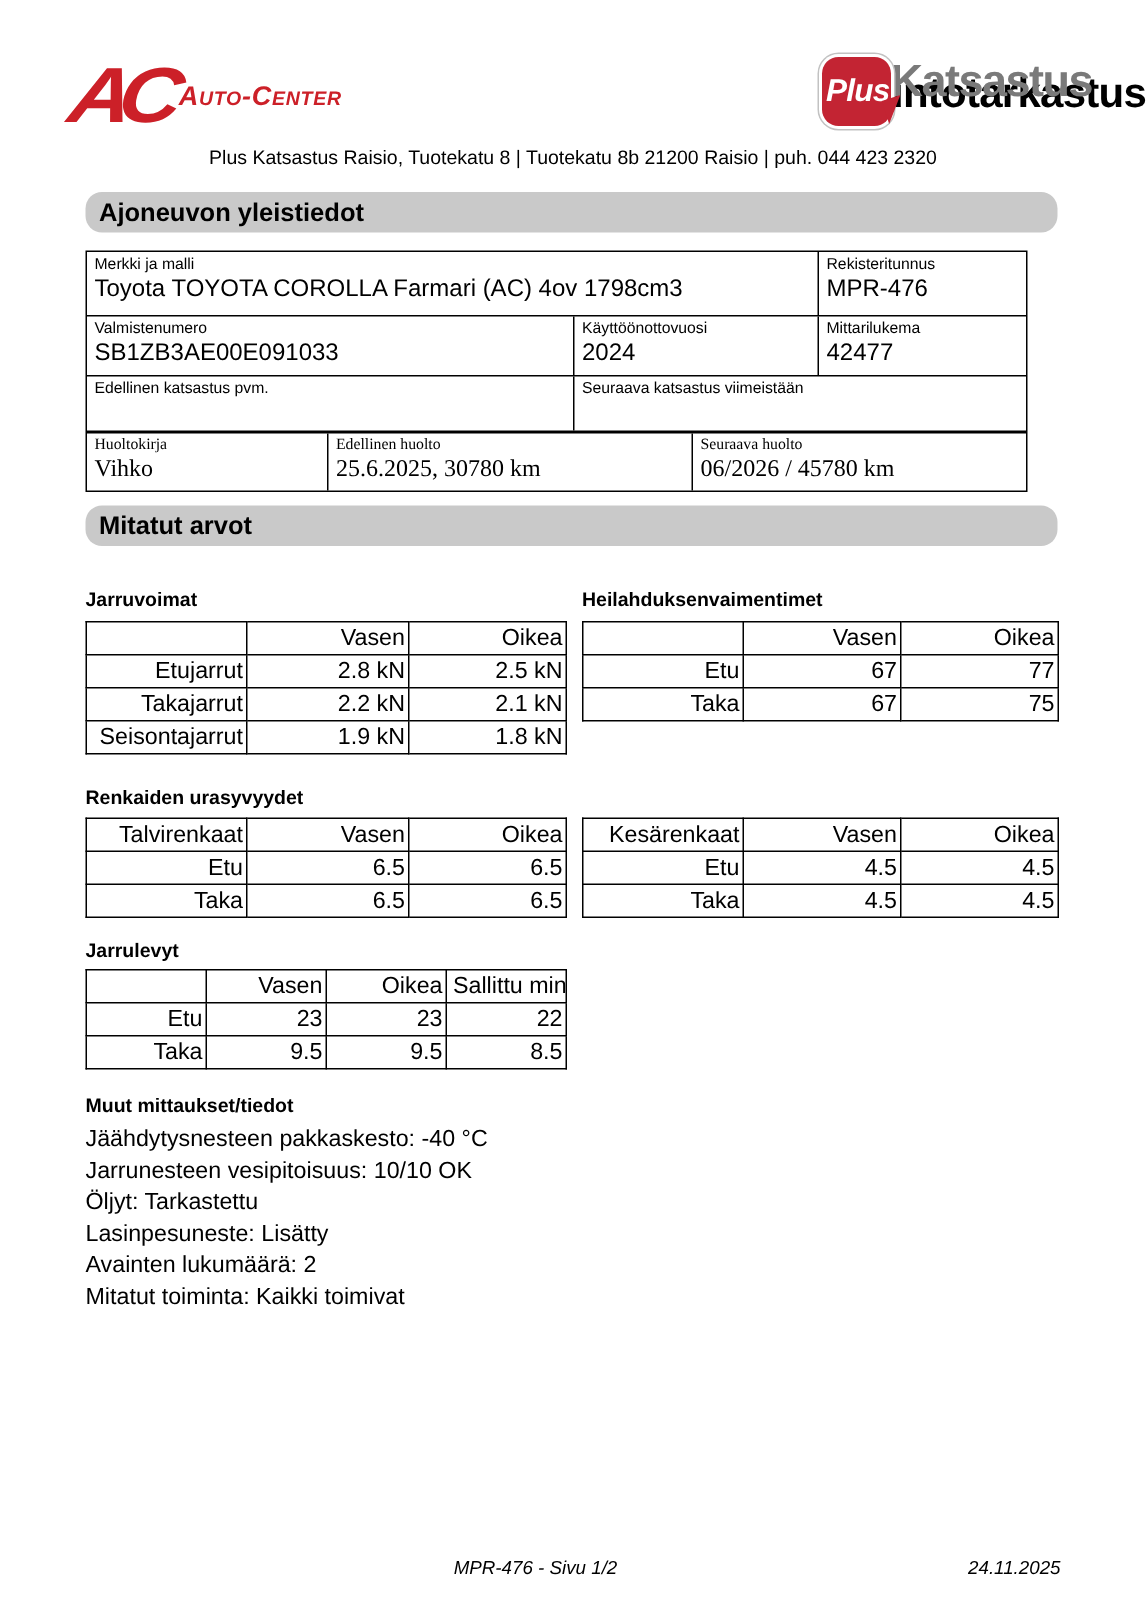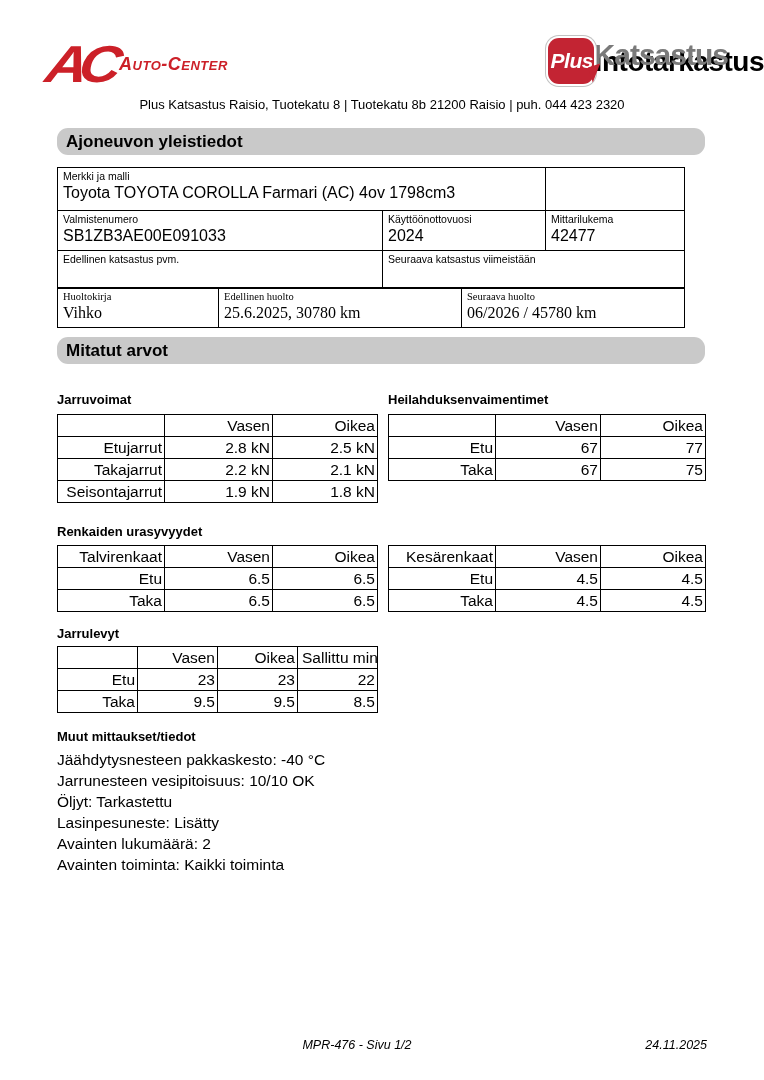--- a/index.html
+++ b/index.html
@@ -107,20 +107,24 @@
   <div class="address">Plus Katsastus Raisio, Tuotekatu 8 | Tuotekatu 8b 21200 Raisio | puh. 044 423 2320</div>
 
   <div class="section-bar" id="bar-general">Ajoneuvon yleistiedot</div>
 
   <div class="ibox" id="ibox1">
     <div class="irow" style="height:42px">
       <div class="icell" style="width:488px">
         <div class="ilabel">Merkki ja malli</div>
         <div class="ivalue">Toyota TOYOTA COROLLA Farmari (AC) 4ov 1798cm3</div>
       </div>
+      <div class="icell grow">
+        <div class="ilabel">Rekisteritunnus</div>
+        <div class="ivalue">MPR-476</div>
+      </div>
     </div>
     <div class="irow" style="height:39px">
       <div class="icell" style="width:325px">
         <div class="ilabel">Valmistenumero</div>
         <div class="ivalue">SB1ZB3AE00E091033</div>
       </div>
       <div class="icell" style="width:163px">
         <div class="ilabel">Käyttöönottovuosi</div>
         <div class="ivalue">2024</div>
       </div>
@@ -299,19 +303,19 @@
   </tbody>
     </table>
 
   <div class="other">
     <div class="other-label">Muut mittaukset/tiedot</div>
     <div class="other-line">Jäähdytysnesteen pakkaskesto: -40 °C</div>
     <div class="other-line">Jarrunesteen vesipitoisuus: 10/10 OK</div>
     <div class="other-line">Öljyt: Tarkastettu</div>
     <div class="other-line">Lasinpesuneste: Lisätty</div>
     <div class="other-line">Avainten lukumäärä: 2</div>
-    <div class="other-line">Avainten toiminta: Kaikki toiminta</div>
+    <div class="other-line">Mitatut toiminta: Kaikki toimivat</div>
   </div>
 
   <div class="footer-page">MPR-476 - Sivu 1/2</div>
   <div class="footer-date">24.11.2025</div>
 
 </div>
 
 </body></html>

